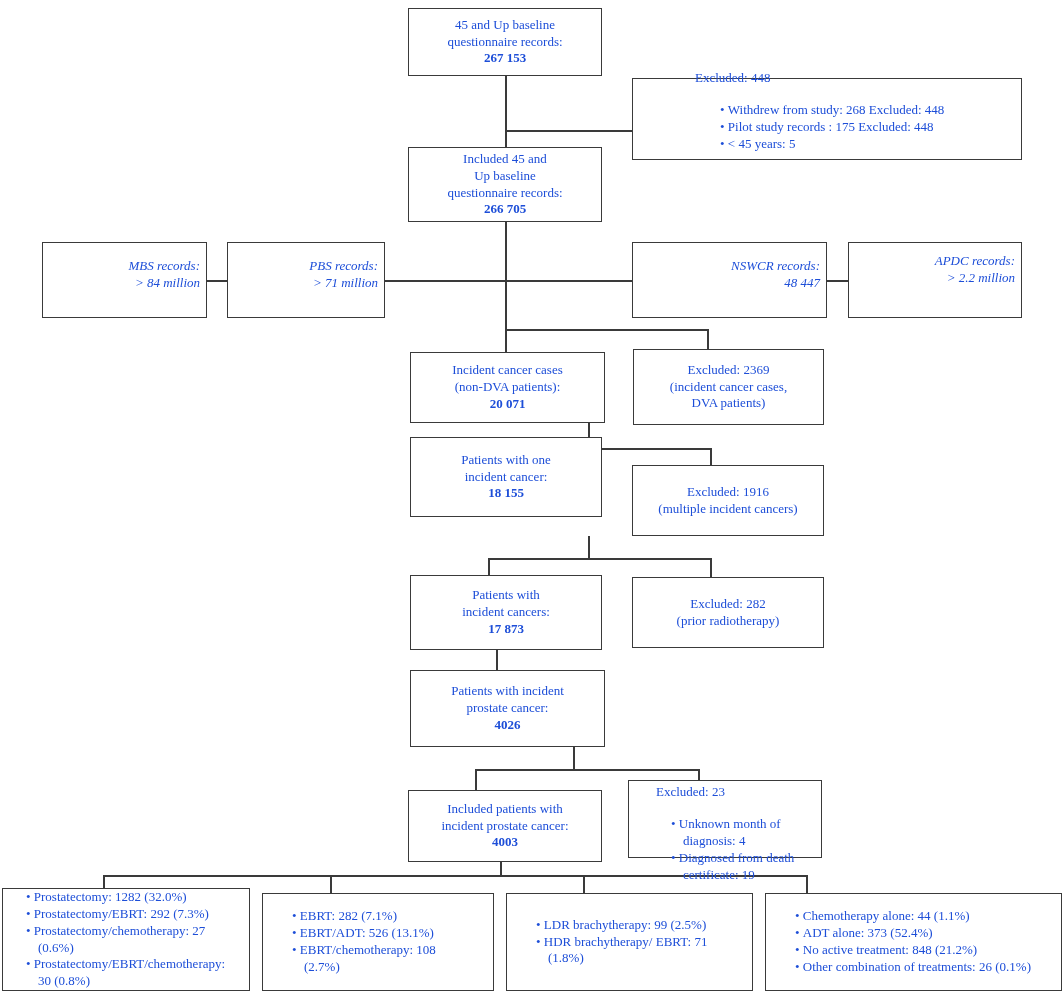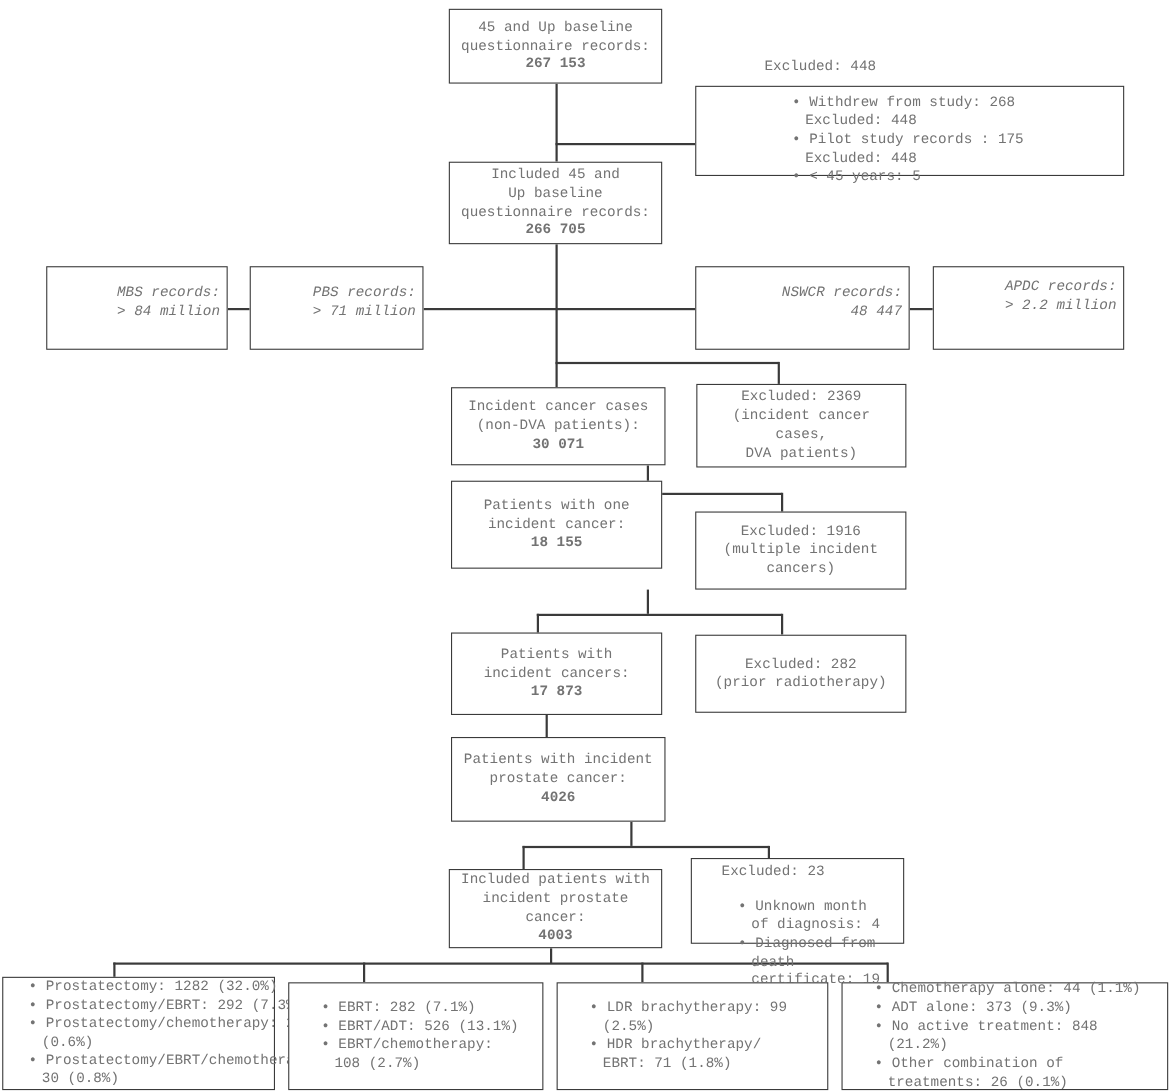--- a/index.html
+++ b/index.html
@@ -1,18 +1,18 @@
 <!DOCTYPE html>
 <html><head>
 <meta charset="utf-8">
 <style>
   html,body{margin:0;padding:0;background:#ffffff;}
   .stage{
     position:relative;width:1064px;height:993px;background:#ffffff;
-    font-family:Liberation Mono, monospace;color:#737373;
+    font-family:Liberation Serif, serif;color:#1d4ed8;
     font-size:13px;line-height:1.3;
   }
   .box{
     position:absolute;box-sizing:border-box;background:#ffffff;
     border:1.5px solid #3a3a3a;
     display:flex;flex-direction:column;justify-content:center;align-items:center;
     text-align:center;padding:4px 6px;
   }
   .box.leftalign{align-items:flex-start;text-align:left;}
   .val{font-weight:700;}
@@ -94,21 +94,21 @@
     <div>48 447</div>
   </div>
   <div class="box italic recbox" style="left:848px;top:242px;width:174px;height:76px;padding-bottom:24px">
     <div>APDC records:</div>
     <div>&gt; 2.2 million</div>
   </div>
 
   <div class="box" style="left:410px;top:352px;width:195px;height:71px">
     <div>Incident cancer cases</div>
     <div>(non-DVA patients):</div>
-    <div class="val">30 071</div>
+    <div class="val">20 071</div>
   </div>
   <div class="box" style="left:633px;top:349px;width:191px;height:76px">
     <div>Excluded: 2369</div>
     <div>(incident cancer cases,</div>
     <div>DVA patients)</div>
   </div>
 
   <div class="box" style="left:410px;top:437px;width:192px;height:80px">
     <div>Patients with one</div>
     <div>incident cancer:</div>
@@ -165,19 +165,19 @@
   </div>
   <div class="box leftalign" style="left:506px;top:893px;width:247px;height:98px;padding-left:14px">
     <ul class="blist">
       <li>LDR brachytherapy: 99 (2.5%)</li>
       <li>HDR brachytherapy/ EBRT: 71 (1.8%)</li>
     </ul>
   </div>
   <div class="box leftalign" style="left:765px;top:893px;width:297px;height:98px;padding-left:14px">
     <ul class="blist">
       <li>Chemotherapy alone: 44 (1.1%)</li>
-      <li>ADT alone: 373 (9.3%)</li>
+      <li>ADT alone: 373 (52.4%)</li>
       <li>No active treatment: 848 (21.2%)</li>
       <li>Other combination of treatments: 26 (0.1%)</li>
     </ul>
   </div>
 
 </div>
 
 </body></html>

